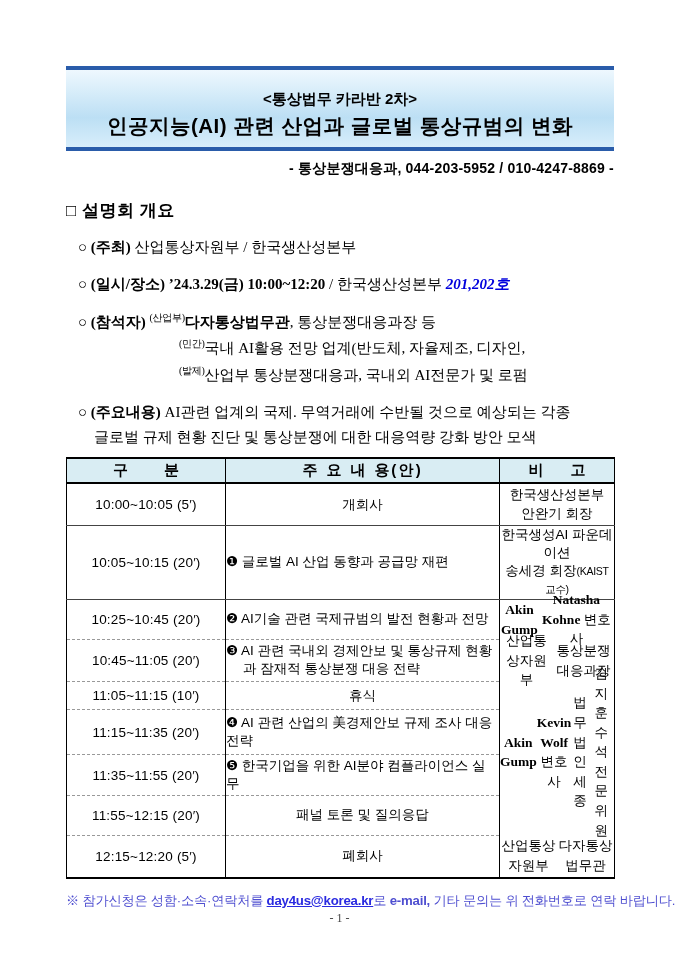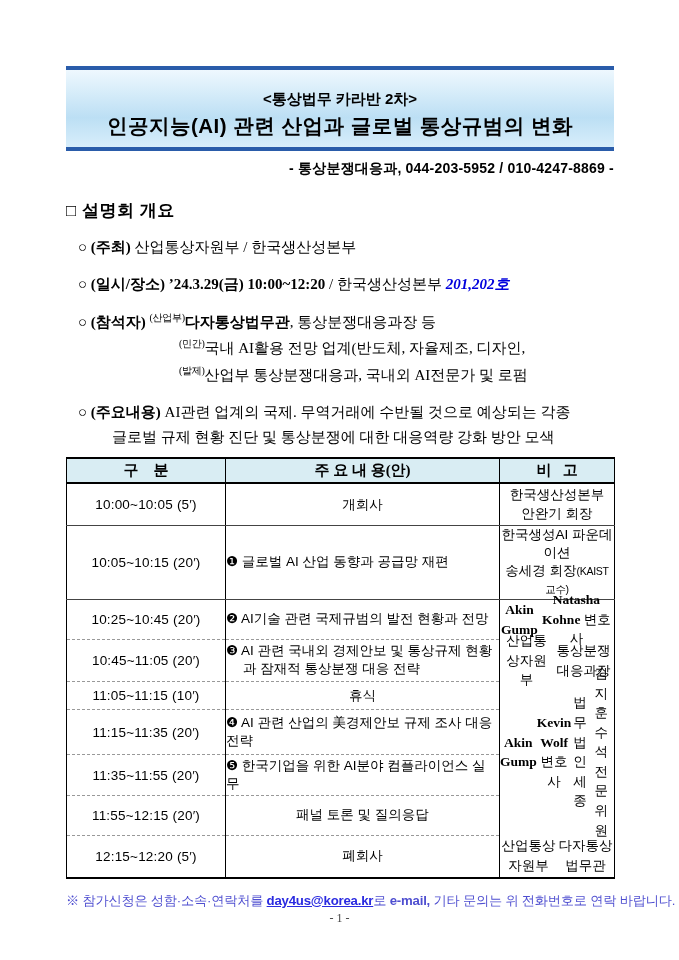--- a/index.html
+++ b/index.html
@@ -28,39 +28,39 @@
   .sec-heading {
     font-family:"Liberation Sans",sans-serif; font-weight:bold; font-size:17px;
     margin-top:21px; letter-spacing:.5px;
   }
   .ov-item { font-size:15px; margin:15px 0 0 12px; line-height:1.45; }
   .b  { font-weight:bold; }
   .blue { color:#0000dd; font-weight:bold;font-style:italic; }
   .sup { font-size:10px; vertical-align:6px; letter-spacing:-.3px; }
   .indent-att { margin-left:101px; margin-top:4px; }
   .indent-att2 { margin-left:133px; margin-top:4px; }
-  .indent-sum { margin-left:34px; margin-top:3px; }
+  .indent-sum { margin-left:16px; margin-top:3px; }
 
   
   .sched-head-row { display:flex; align-items:baseline; margin-top:26px; }
   .sched-note {
     font-family:"Liberation Sans",sans-serif; font-size:13px; color:#4b4bc8;
     margin-left:14px; letter-spacing:.3px;
   }
   table.sched {
     width:548px; border-collapse:collapse; margin-top:9px; table-layout:fixed;
     border-top:2.5px solid #000; border-bottom:2.5px solid #000;
   }
   table.sched col.c1 { width:159px; }
   table.sched col.c2 { width:274px; }
   table.sched col.c3 { width:115px; }
   table.sched th {
     background:#d9edf3; border-bottom:2px solid #000;
     border-left:1px solid #000; border-right:1px solid #000;
-    font-family:Liberation Serif, serif; font-weight:bold; font-size:15px;
+    font-family:Liberation Mono, monospace; font-weight:bold; font-size:15px;
     padding:2px 0; white-space:pre;
   }
   table.sched th:first-child, table.sched td:first-child { border-left:1px solid #000; }
   table.sched th:last-child,  table.sched td.last { border-right:1px solid #000; }
   table.sched td {
     border-left:1px solid #000; border-right:1px solid #000;
     font-family:"Liberation Sans",sans-serif; font-size:13.5px;
     vertical-align:middle; padding:0;
   }
   tr.solid > td { border-bottom:1px solid #444; }

